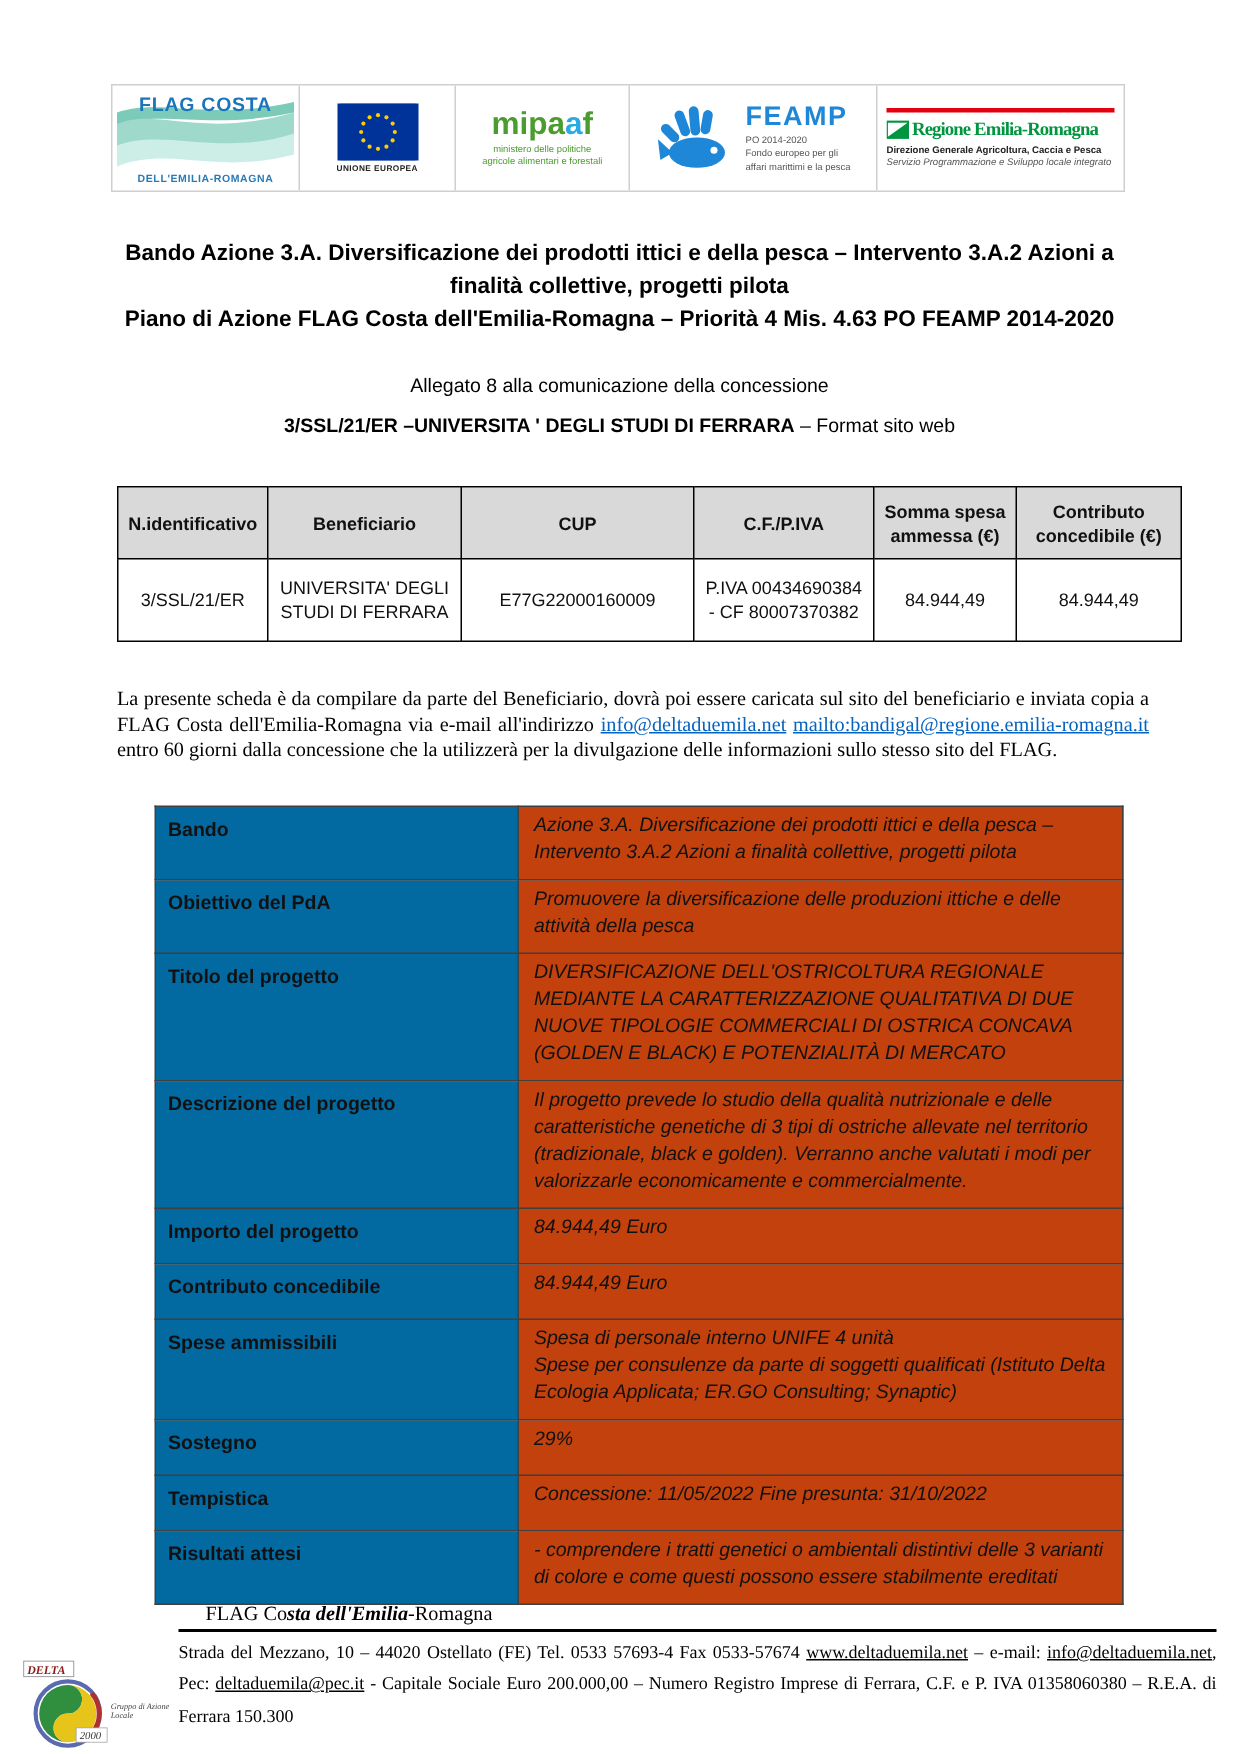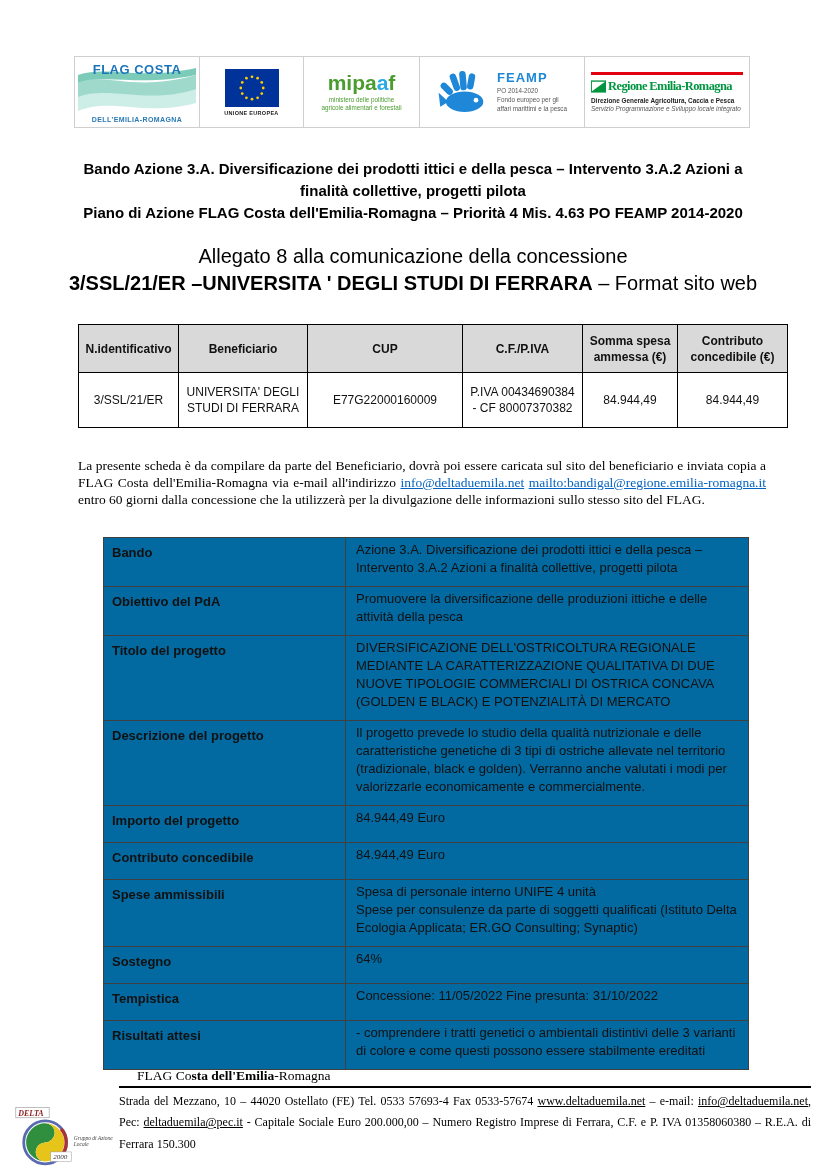--- a/index.html
+++ b/index.html
@@ -29,36 +29,36 @@
 
   .eu-flag { width:54px; height:38px; background:#003399; display:block; }
   .eu-caption { font-size:5.5px; font-weight:bold; color:#222; margin-top:3px; letter-spacing:.3px; }
 
   .mipaaf-title { font-size:21px; font-weight:bold; line-height:1; font-family:"Liberation Sans",sans-serif; }
   .mip-g { color:#4a9c2e; } .mip-b { color:#29abe2; }
   .mipaaf-sub { font-size:6.3px; color:#4a9c2e; text-align:center; line-height:1.35; margin-top:3px; }
 
   .feamp-row { display:flex; align-items:center; gap:8px; }
   .feamp-icon { width:52px; height:50px; }
-  .feamp-title { font-size:13px; font-weight:bold; color:#1e87d8; letter-spacing:1px; }
+  .feamp-title { font-size:18px; font-weight:bold; color:#1e87d8; letter-spacing:1px; }
   .feamp-sub { font-size:6.3px; color:#555; line-height:1.4; margin-top:2px; }
 
   .re-box { width:152px; }
   .re-redbar { height:3px; background:#e3000f; width:100%; margin-bottom:4px; }
   .re-row { display:flex; align-items:center; gap:2px; }
   .re-title { font-family:"Liberation Serif","DejaVu Serif",serif; font-weight:bold;
     color:#009640; font-size:12.5px; letter-spacing:-0.6px; white-space:nowrap; }
   .re-sub1 { font-size:6.4px; font-weight:bold; color:#222; margin-top:3px; white-space:nowrap; }
   .re-sub2 { font-size:6.4px; font-style:italic; color:#555; margin-top:1px; white-space:nowrap; }
 
   
   .title-block { position:absolute; left:64px; top:158px; width:698px; text-align:center;
     font-size:15px; font-weight:bold; line-height:22px; color:#000; }
   .allegato-block { position:absolute; left:64px; top:243px; width:698px; text-align:center;
-    font-size:20px; line-height:27px; color:#000; }
+    font-size:13px; line-height:27px; color:#000; }
   .allegato-ref b { font-weight:bold; }
 
   
   .sum-table { position:absolute; left:78px; top:324px; border-collapse:collapse;
     table-layout:fixed; width:687px; }
   .sum-table th, .sum-table td { border:1.5px solid #000; text-align:center;
     vertical-align:middle; padding:3px 4px; overflow-wrap:anywhere; }
   .sum-table th { background:#d9d9d9; font-size:12px; font-weight:bold; height:48px; line-height:16px; }
   .sum-table td { font-size:12px; height:55px; line-height:16px; background:#fff; }
   .cw1{width:100px;} .cw2{width:129px;margin-left:40px;} .cw3{width:155px;} .cw4{width:120px;} .cw5{width:95px;} .cw6{width:110px;}
@@ -66,32 +66,32 @@
   
   .intro-par { position:absolute; left:78px; top:457px; width:688px;
     font-family:"Liberation Serif","DejaVu Serif",serif; font-size:13.5px;
     line-height:17px; text-align:justify; color:#000; }
   .intro-par a { color:#0563c1; text-decoration:underline; }
 
   
   .dt { position:absolute; left:103px; top:537px; border-collapse:collapse; table-layout:fixed; width:645px; }
   .dt td { border:1.5px solid #404040; font-size:13px; line-height:18px; }
   .dt .lbl { width:242px; font-weight:bold; background:#0369a1; vertical-align:top; padding:6px 8px 4px 8px; }
-  .dt .val { width:403px; background:#0369a1; vertical-align:top;
+  .dt .val { width:403px; font-style:italic; background:#c2410c; vertical-align:top;
     padding:3px 10px 9px 10px; white-space:pre-line; }
   .dt tr.tall td { height:37px; }
 
   
   .footer { position:absolute; left:15px; top:1068px; width:796px; display:flex; align-items:flex-start; }
   .d2k { width:104px; flex:0 0 104px; display:flex; flex-direction:row; align-items:center;margin-top:31px; }
   .d2k-caption { font-size:5.5px; font-style:italic; color:#444; margin-top:1px;
     font-family:"Liberation Serif",serif; }
   .foot-text { flex:1; font-family:"Liberation Serif","DejaVu Serif",serif; color:#000; }
   .foot-org { font-size:13.5px; padding-left:18px; }
-  .foot-org .bi { font-weight:bold; }
+  .foot-org .bi { font-weight:bold; font-style:italic; }
   .foot-rule { border:none; border-top:2px solid #000; margin:2px 0 3px 0; }
   .foot-addr { font-size:12px; line-height:1.78; text-align:justify; }
   .foot-addr a { color:#000; }
 </style>
 </head>
 <body>
 
 <div class="page">
 
   <div class="logo-strip">
@@ -245,21 +245,21 @@
       <td class="lbl">Contributo concedibile</td>
       <td class="val">84.944,49 Euro</td>
     </tr>
     <tr>
       <td class="lbl">Spese ammissibili</td>
       <td class="val">Spesa di personale interno UNIFE 4 unità
 Spese per consulenze da parte di soggetti qualificati (Istituto Delta Ecologia Applicata; ER.GO Consulting; Synaptic)</td>
     </tr>
     <tr class="tall">
       <td class="lbl">Sostegno</td>
-      <td class="val">64%</td>
+      <td class="val">29%</td>
     </tr>
     <tr class="tall">
       <td class="lbl">Tempistica</td>
       <td class="val">Concessione: 11/05/2022 Fine presunta: 31/10/2022</td>
     </tr>
     <tr>
       <td class="lbl">Risultati attesi</td>
       <td class="val">- comprendere i tratti genetici o ambientali distintivi delle 3 varianti di colore e come questi possono essere stabilmente ereditati</td>
     </tr>
   </tbody>

